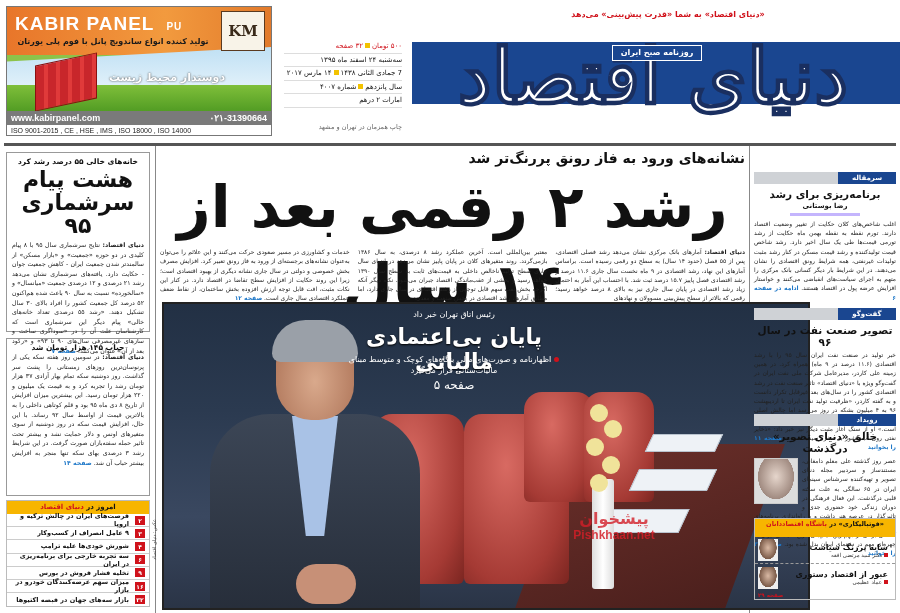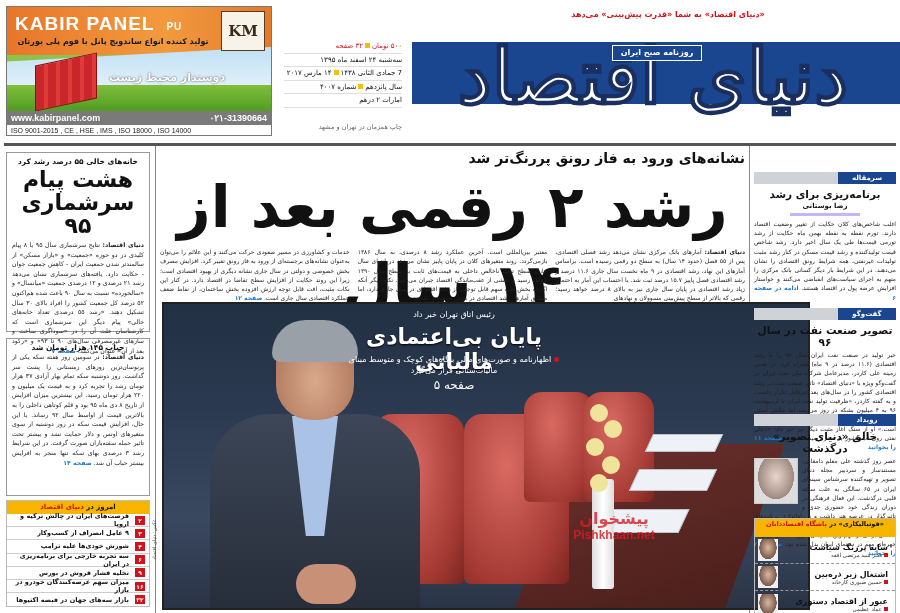--- a/index.html
+++ b/index.html
@@ -259,27 +259,20 @@
 
 <div class="abs cols">
   <div class="cols-head"><span>«فوتبالیکاری» در</span> <span class="red">باشگاه اقتصاددانان</span></div>
   <div class="col-item">
     <div class="col-text">
         <div class="col-title">سایه پررنگ سیاست</div>
         <div class="col-author"><span class="dot"></span><span>دکتر سید مرتضی افقه</span></div>
       </div>
     <div class="col-face"></div>
   </div>
-  <div class="col-item">
-    <div class="col-text">
-        <div class="col-title">اشتغال زیر ذره‌بین</div>
-        <div class="col-author"><span class="dot"></span><span>حسین صبوری کارخانه</span></div>
-      </div>
-    <div class="col-face"></div>
-  </div>
   <div class="col-item" style="border-bottom:none;">
     <div class="col-text">
         <div class="col-title">عبور از اقتصاد دستوری</div>
         <div class="col-author"><span class="dot"></span><span>عماد عظیمی</span></div>
       </div>
     <div class="col-face"></div>
   </div>
   <div class="cols-page">صفحه ۲۹</div>
 </div>
 

